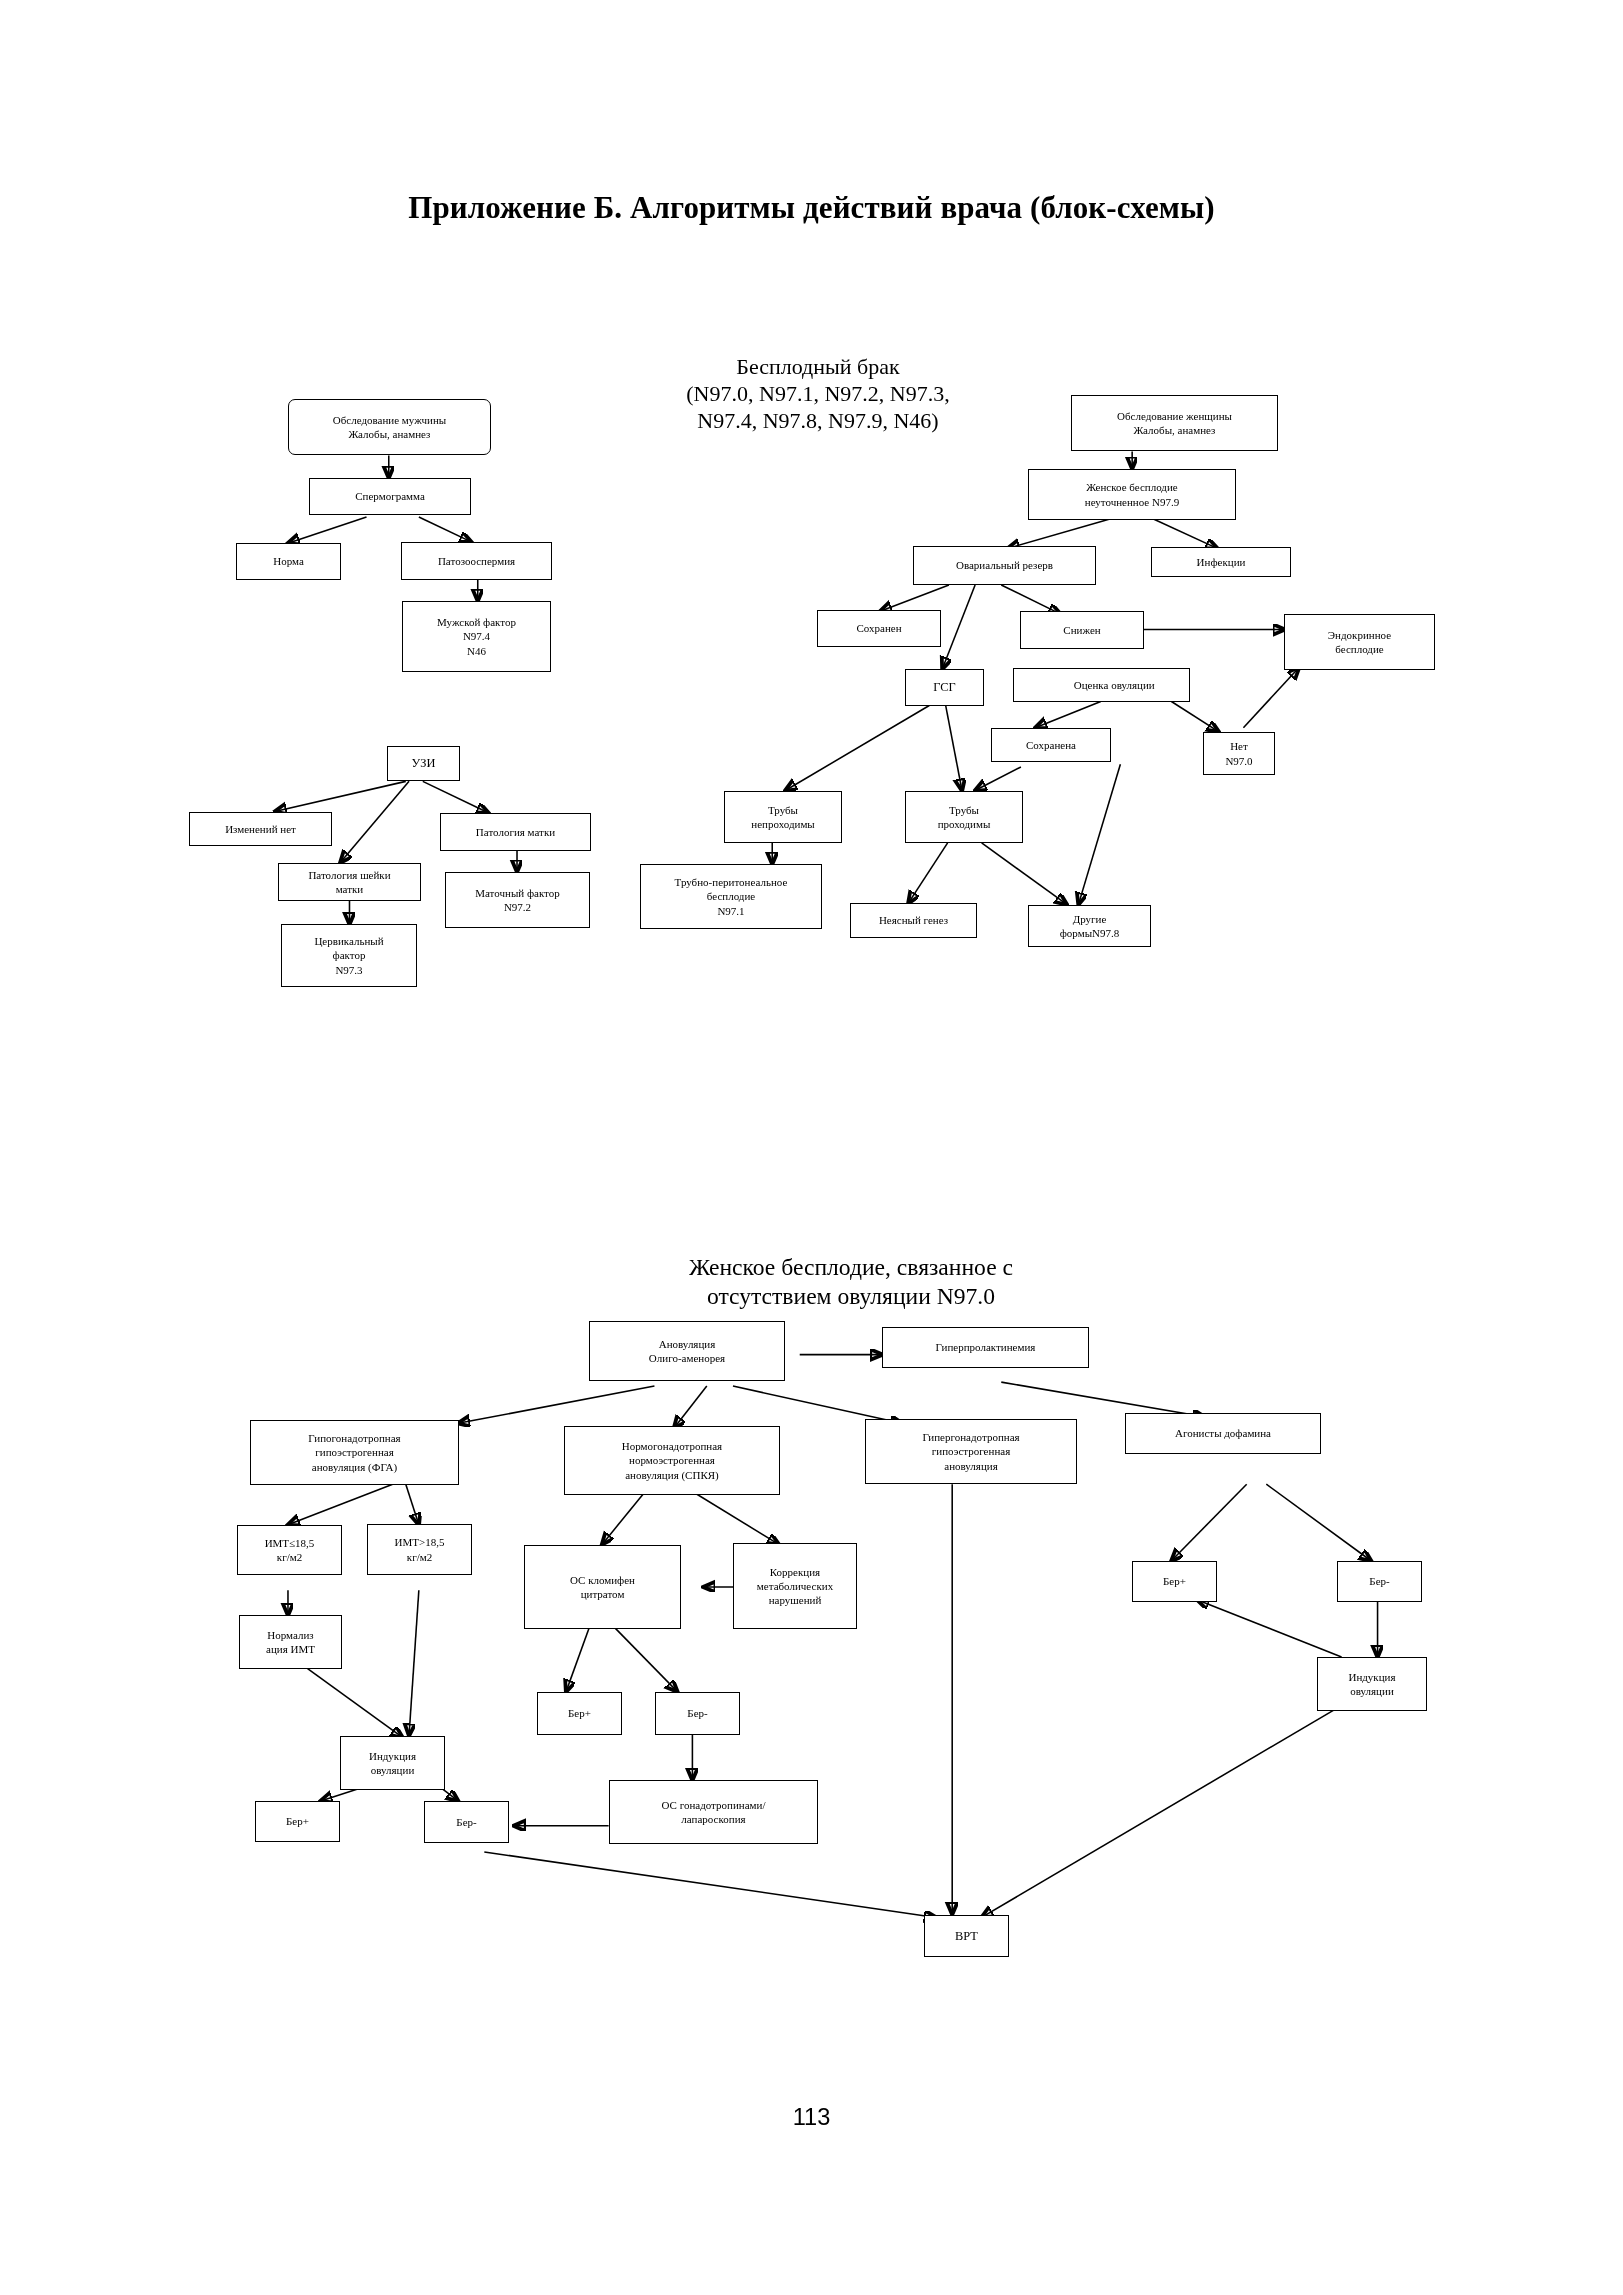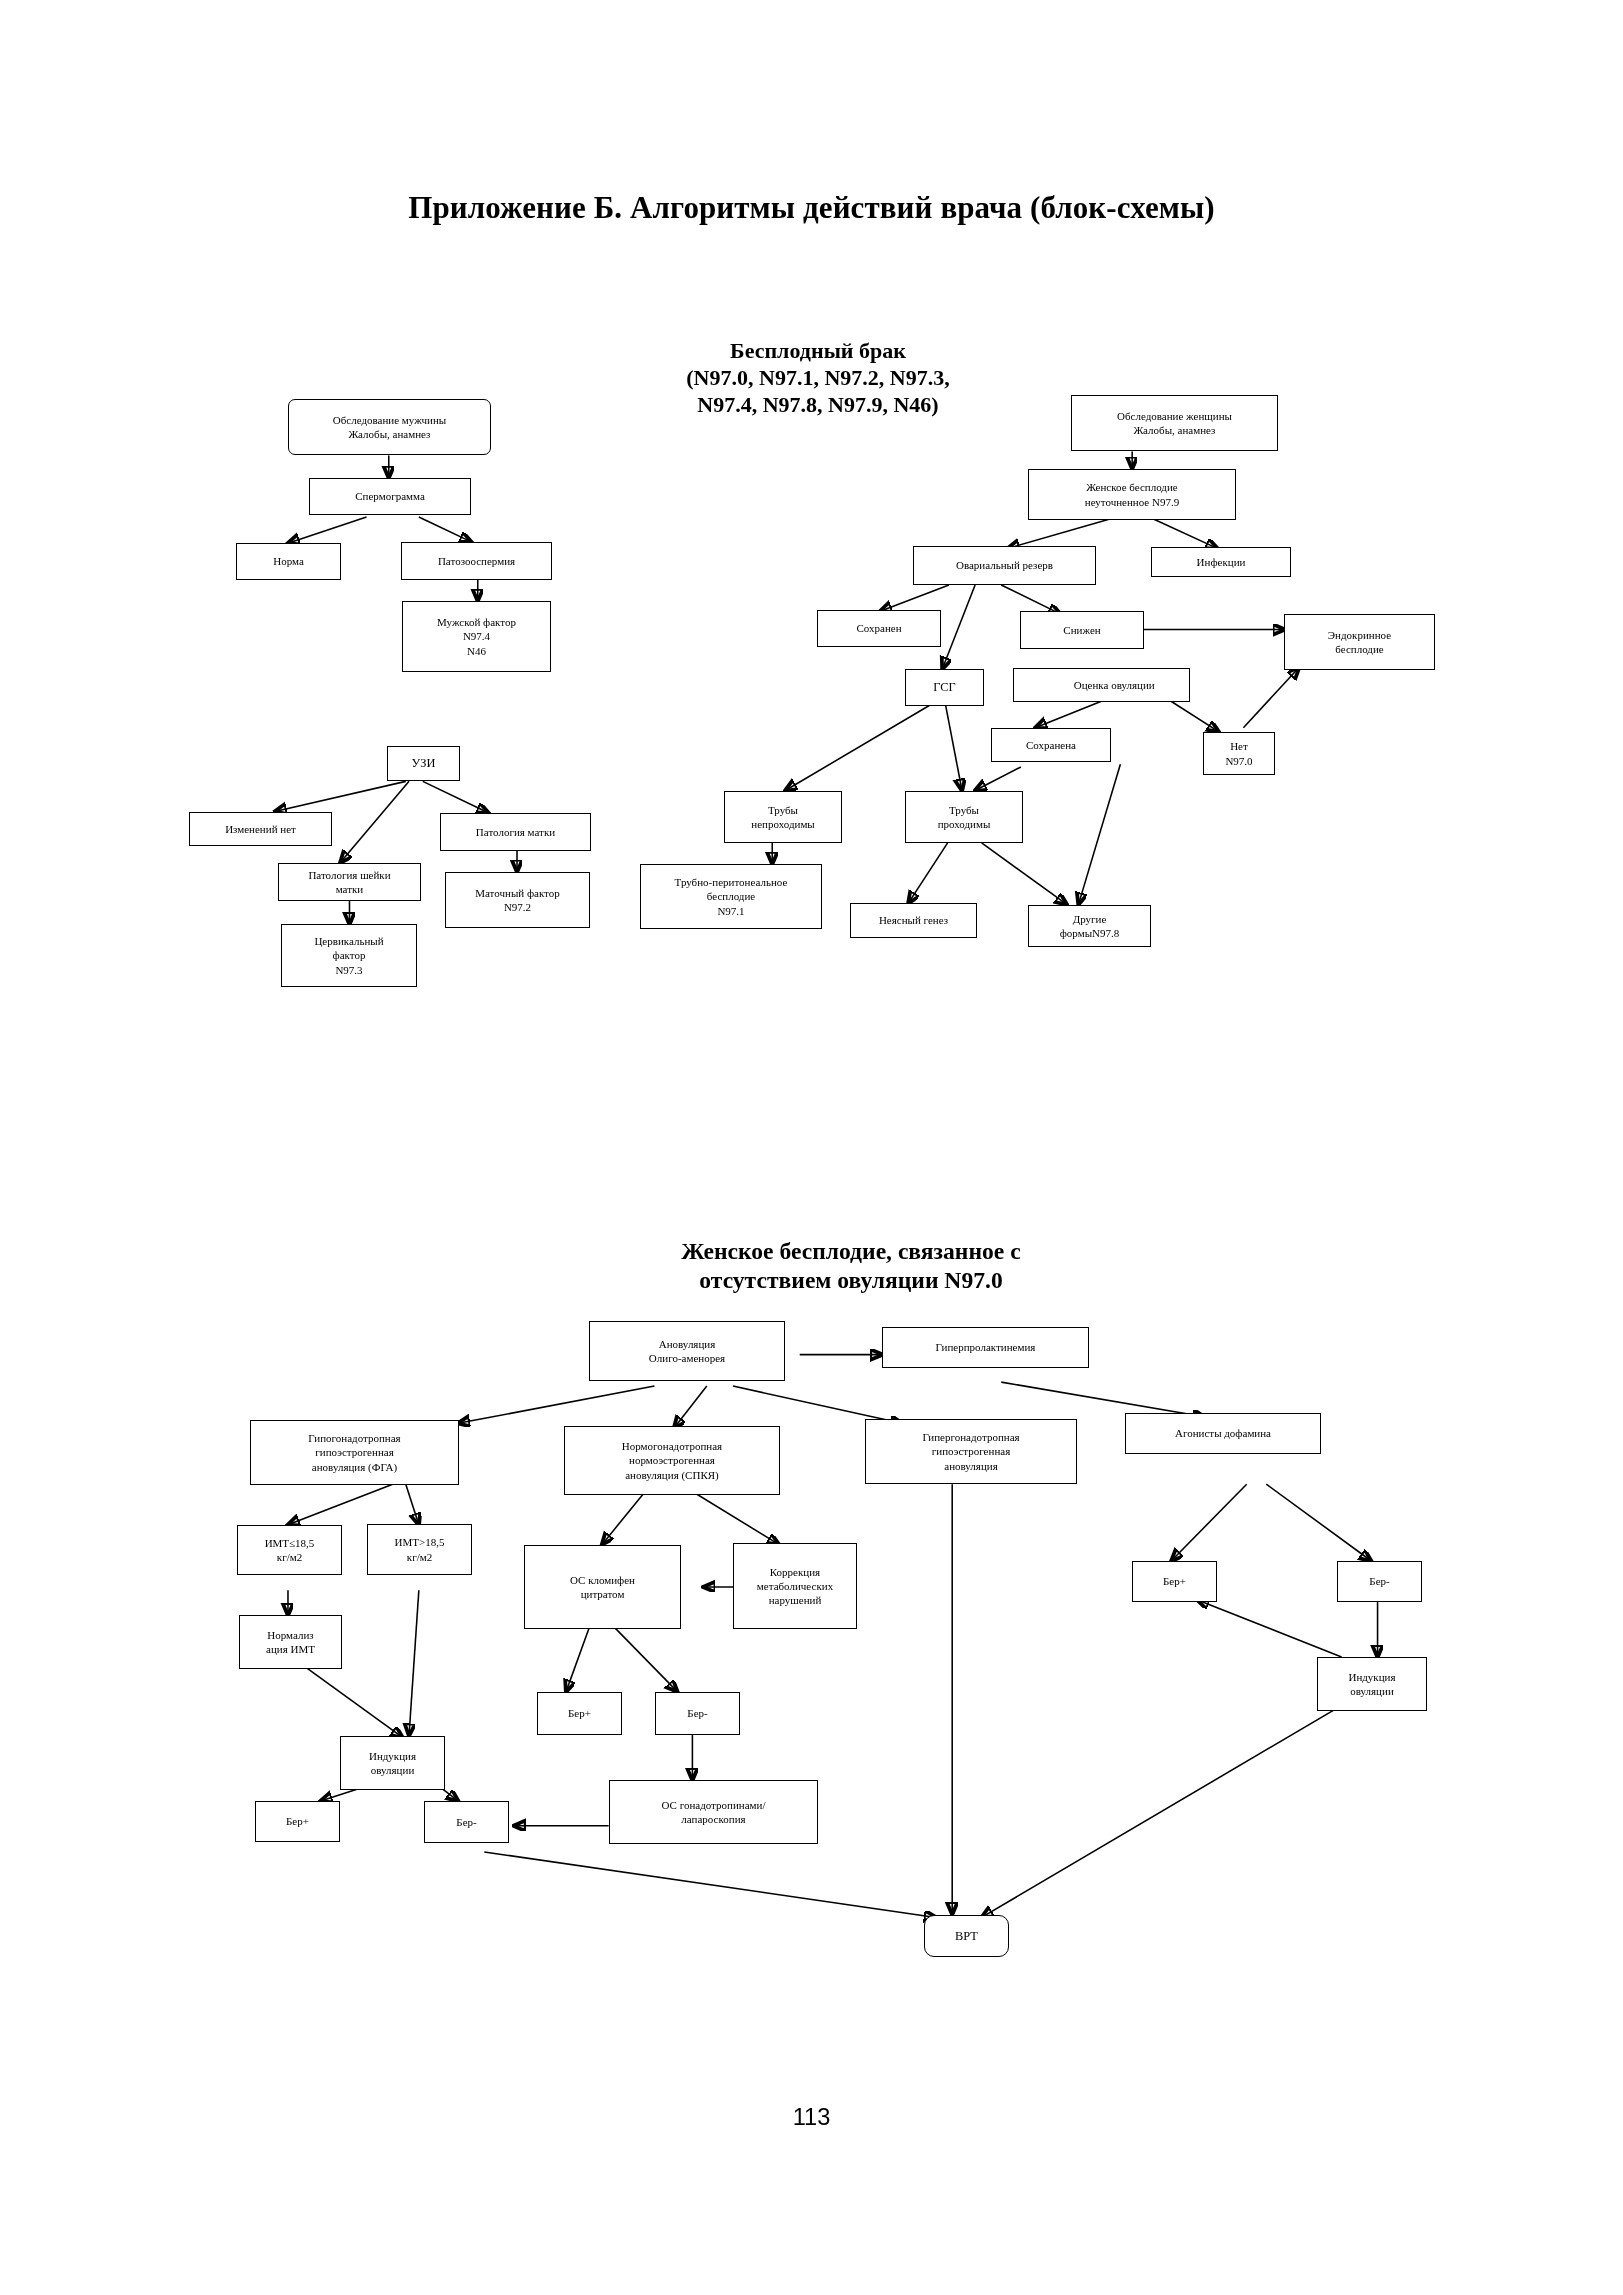--- a/index.html
+++ b/index.html
@@ -29,23 +29,24 @@
     text-align: center;
     font-size: 31px;
     font-weight: bold;
     letter-spacing: 0.1px;
   }
   
   .chart-heading {
     position: absolute;
     text-align: center;
     font-size: 22px;
-    font-weight: bold;
+    font-weight: normal;
     line-height: 1.22;
     white-space: pre-line;
+    margin-top: 16px;
   }
   #chart1-heading {
     left: 628px;
     top: 338px;
     width: 380px;
   }
   #chart2-heading {
     left: 576px;
     top: 1237px;
     width: 550px;
@@ -249,18 +250,18 @@
   <div class="box" style="left:340px;  top:1736px; width:105px;  height:54px;">Индукция
 овуляции</div>
   <div class="box" style="left:255px;  top:1801px; width:85px;  height:41px;">Бер+</div>
   <div class="box" style="left:424px;  top:1801px; width:85px;  height:42px;">Бер-</div>
   <div class="box" style="left:609px;  top:1780px; width:209px;  height:64px;">ОС гонадотропинами/
 лапароскопия</div>
   <div class="box" style="left:1132px; top:1561px; width:85px;  height:41px;">Бер+</div>
   <div class="box" style="left:1337px; top:1561px; width:85px;  height:41px;">Бер-</div>
   <div class="box" style="left:1317px; top:1657px; width:110px;  height:54px;">Индукция
 овуляции</div>
-  <div class="box lg" style="left:924px; top:1915px; width:85px; height:42px;border-radius:10px;">ВРТ</div>
+  <div class="box lg" style="left:924px; top:1915px; width:85px; height:42px;">ВРТ</div>
 
   <div id="page-number">113</div>
 
 </div>
 
 
 </body></html>

